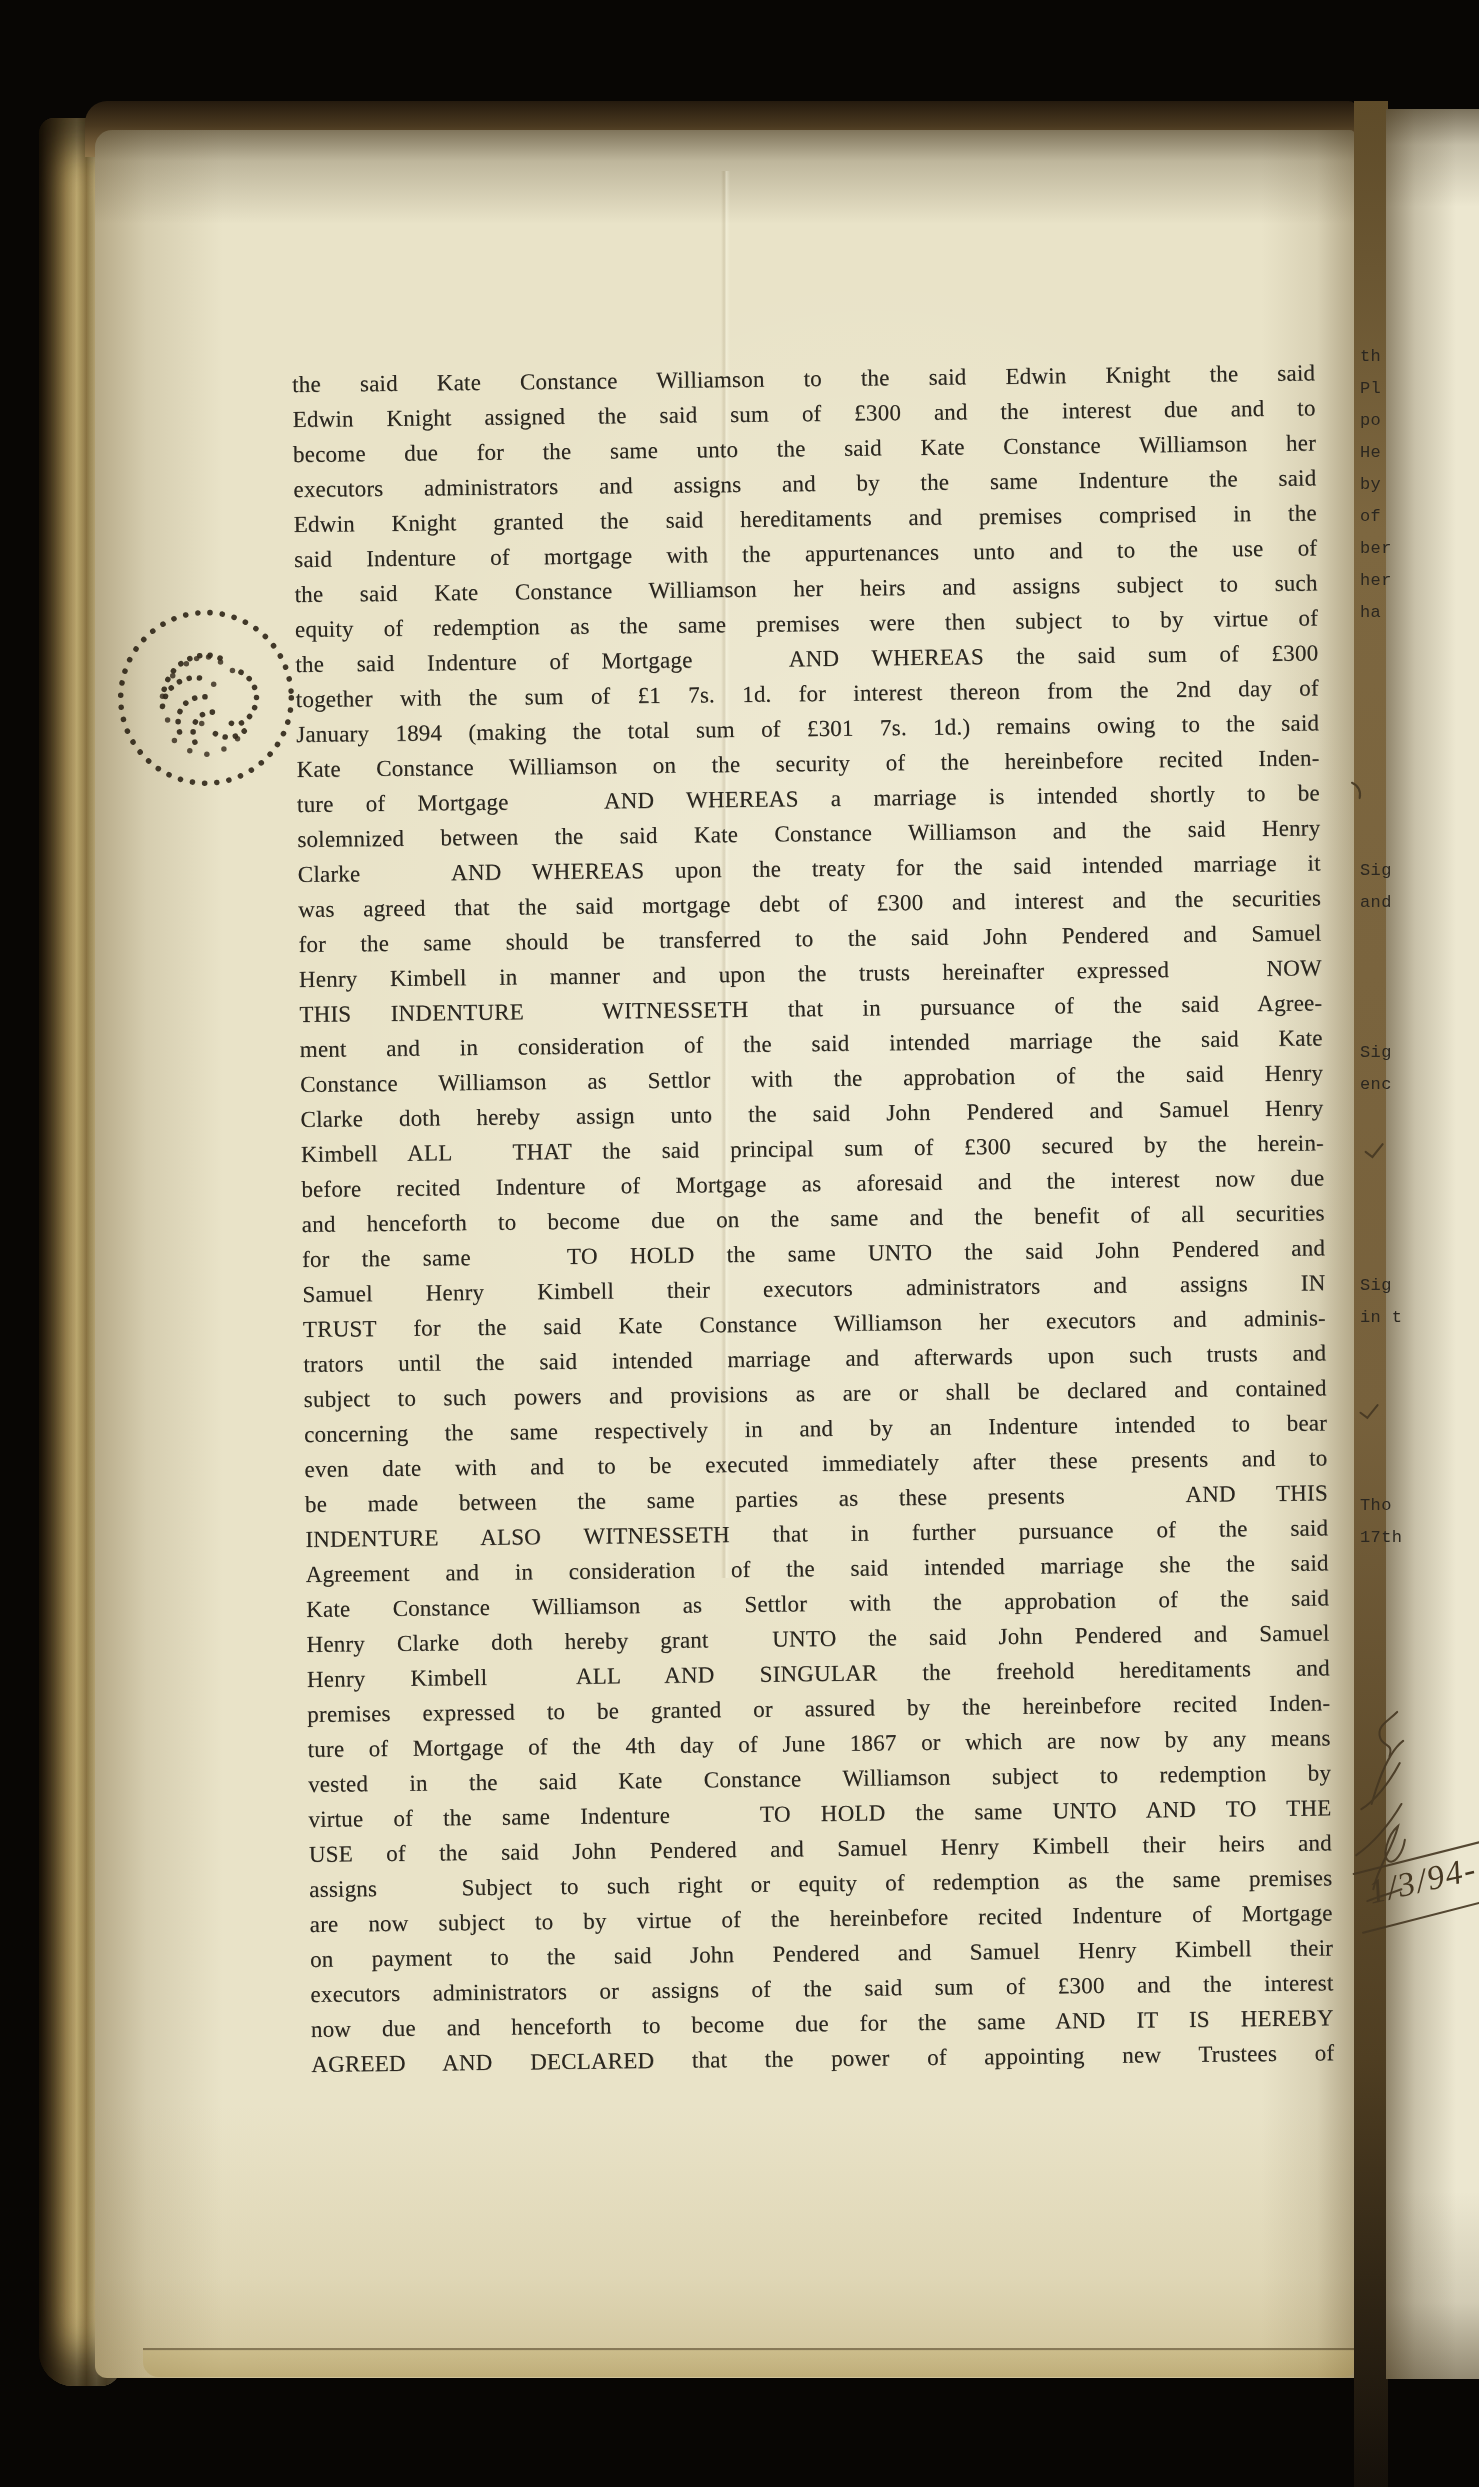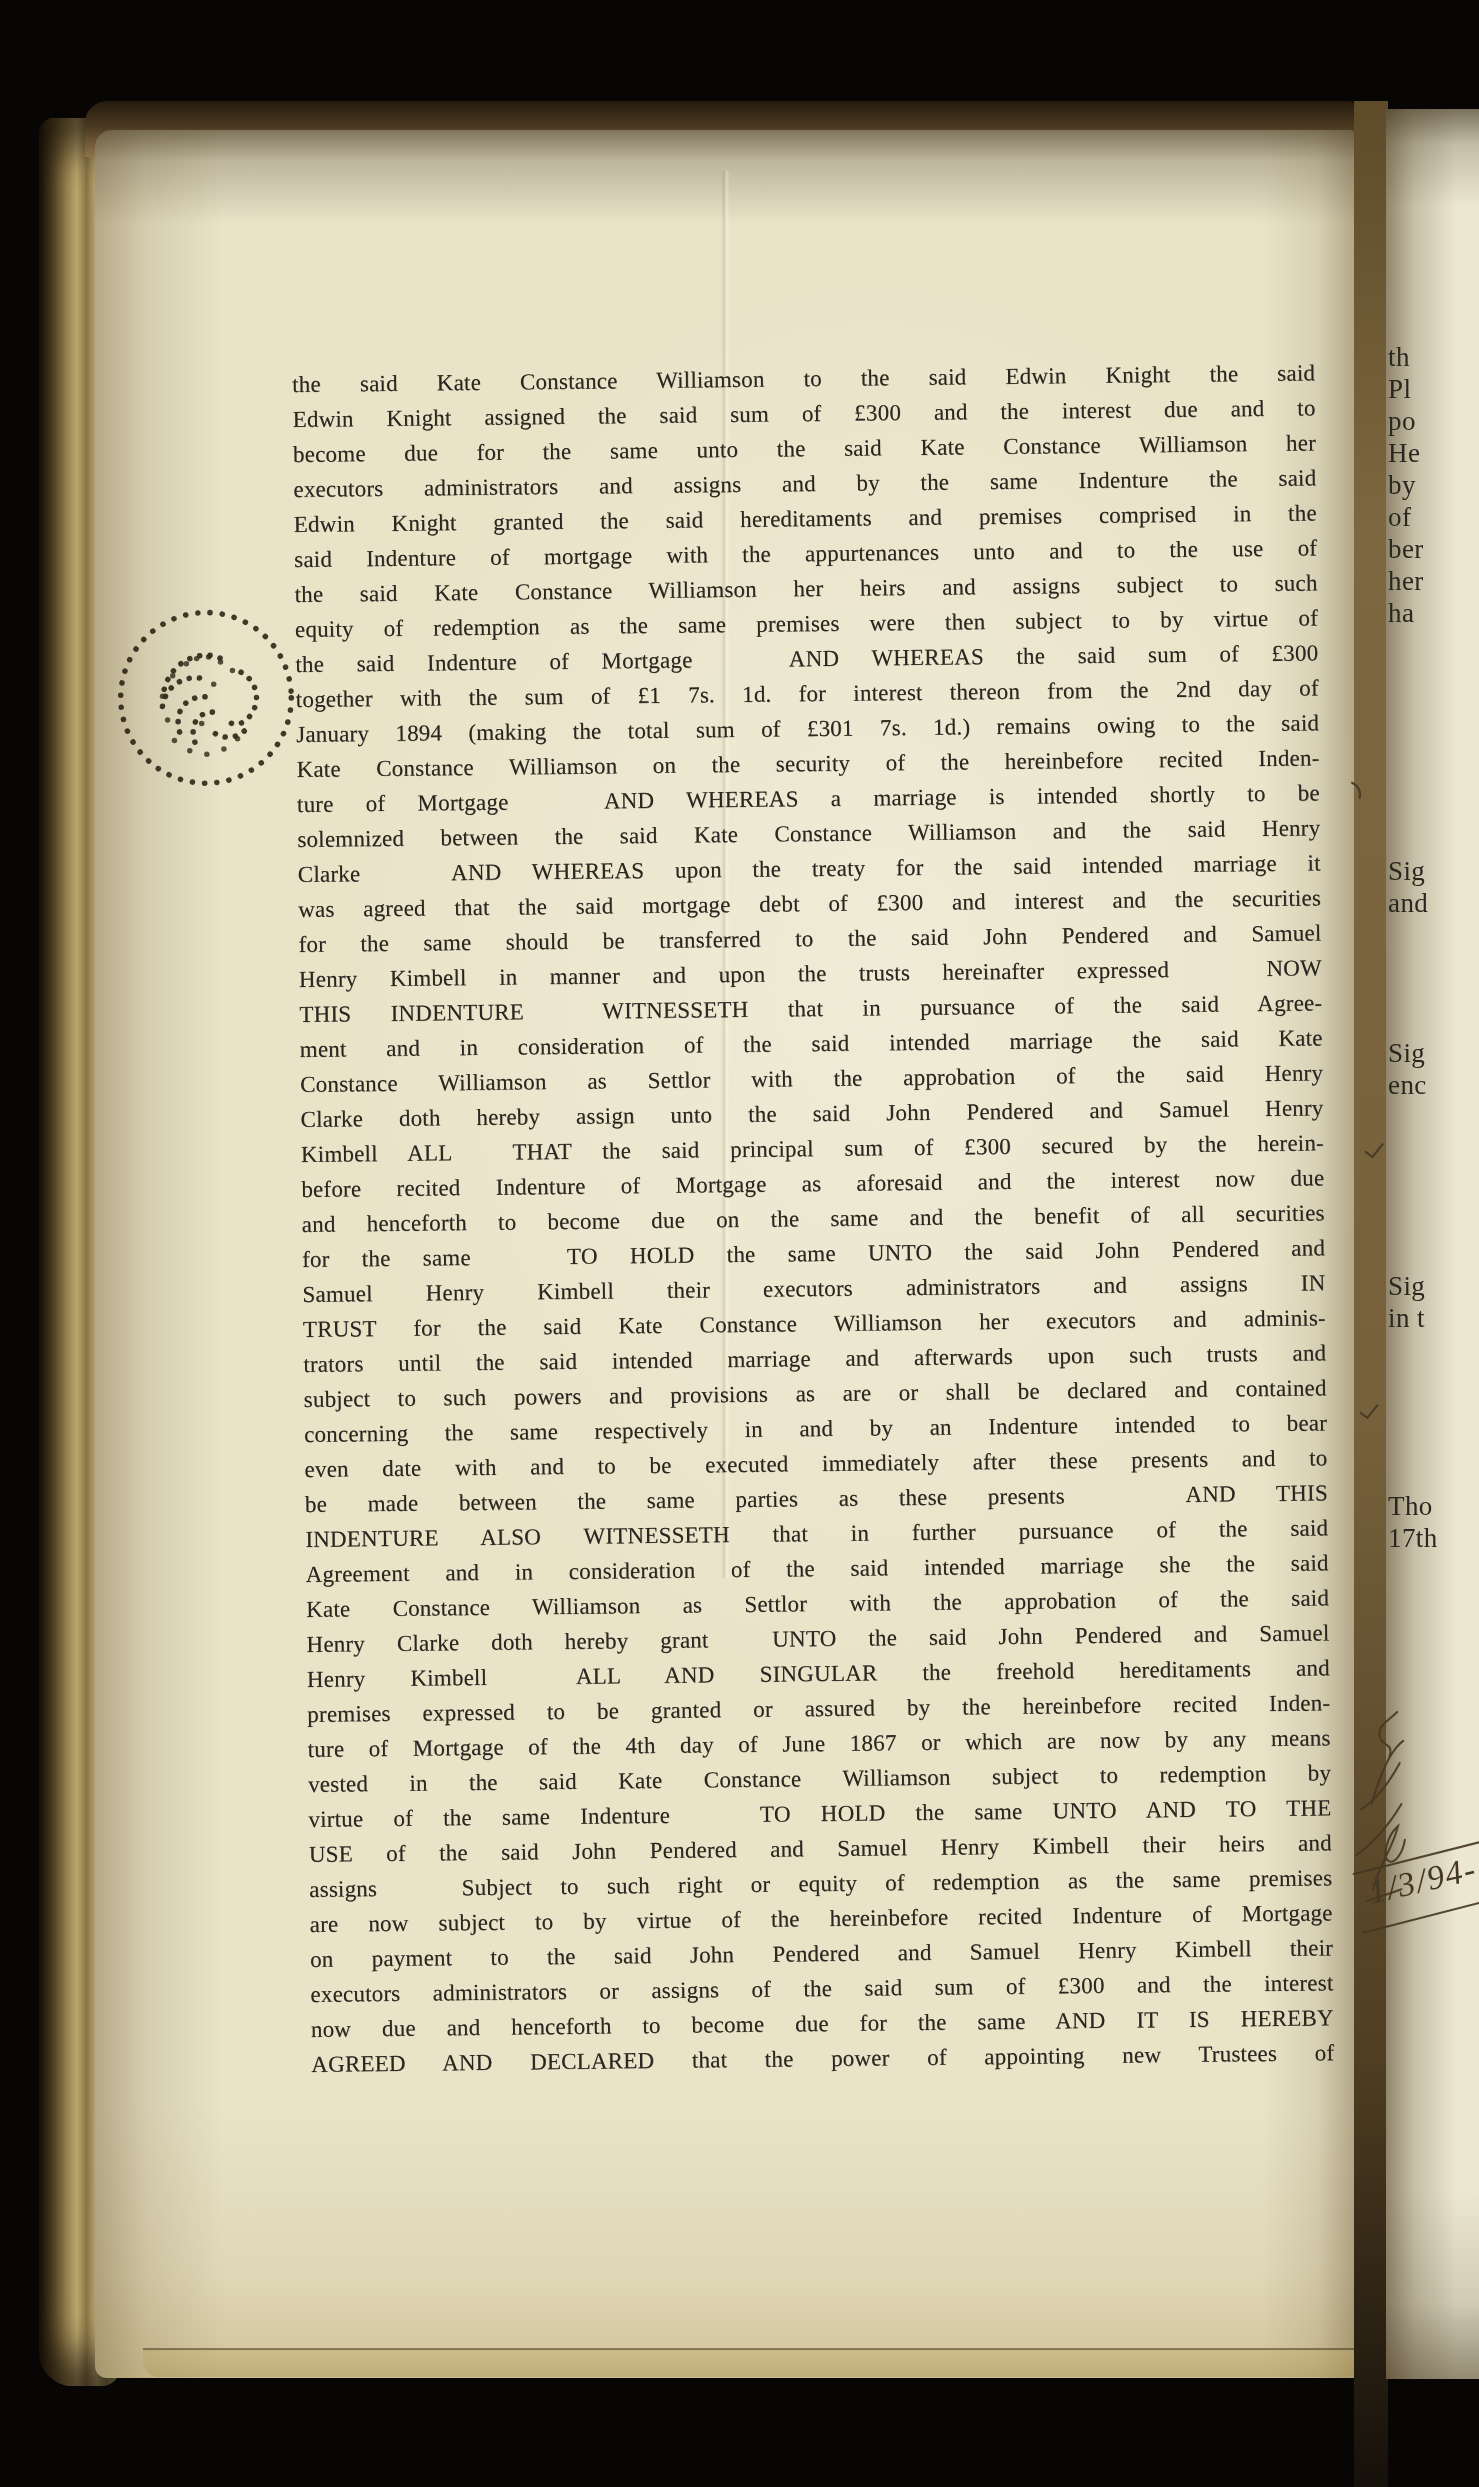--- a/index.html
+++ b/index.html
@@ -64,22 +64,22 @@
     transform:rotate(-0.65deg);transform-origin:0 0;
     color:var(--ink,#2b2720);
     font-size:23px;line-height:35px;letter-spacing:0.2px;word-spacing:2.6px;
   }
   .tline{
     text-align:justify;text-align-last:justify;white-space:pre-wrap;height:35px;
     text-shadow:0.3px 0.3px 0.5px rgba(43,39,32,.45);
   }
   
   .rp-group{
-    position:absolute;left:1388px;color:var(--ink,#2b2720);
-    font-size:27px;line-height:32px;letter-spacing:0.4px;white-space:nowrap;
+    position:absolute;left:1360px;color:var(--ink,#2b2720);
+    font-size:17px;line-height:32px;letter-spacing:0.4px;white-space:nowrap;font-family:Liberation Mono, monospace;
   }
   #rp-g0{top:341px;} #rp-g1{top:855px;} #rp-g2{top:1037px;} #rp-g3{top:1270px;} #rp-g4{top:1490px;}
   
   #date-note{
     position:absolute;left:1369px;top:1874px;width:136px;
     transform:rotate(-13deg);transform-origin:0 50%;
     font-size:34px;font-style:italic;color:var(--inkpen,#453722);letter-spacing:1.7px;
     white-space:nowrap;
   }
   #stamp-svg{position:absolute;left:113px;top:604px;}

